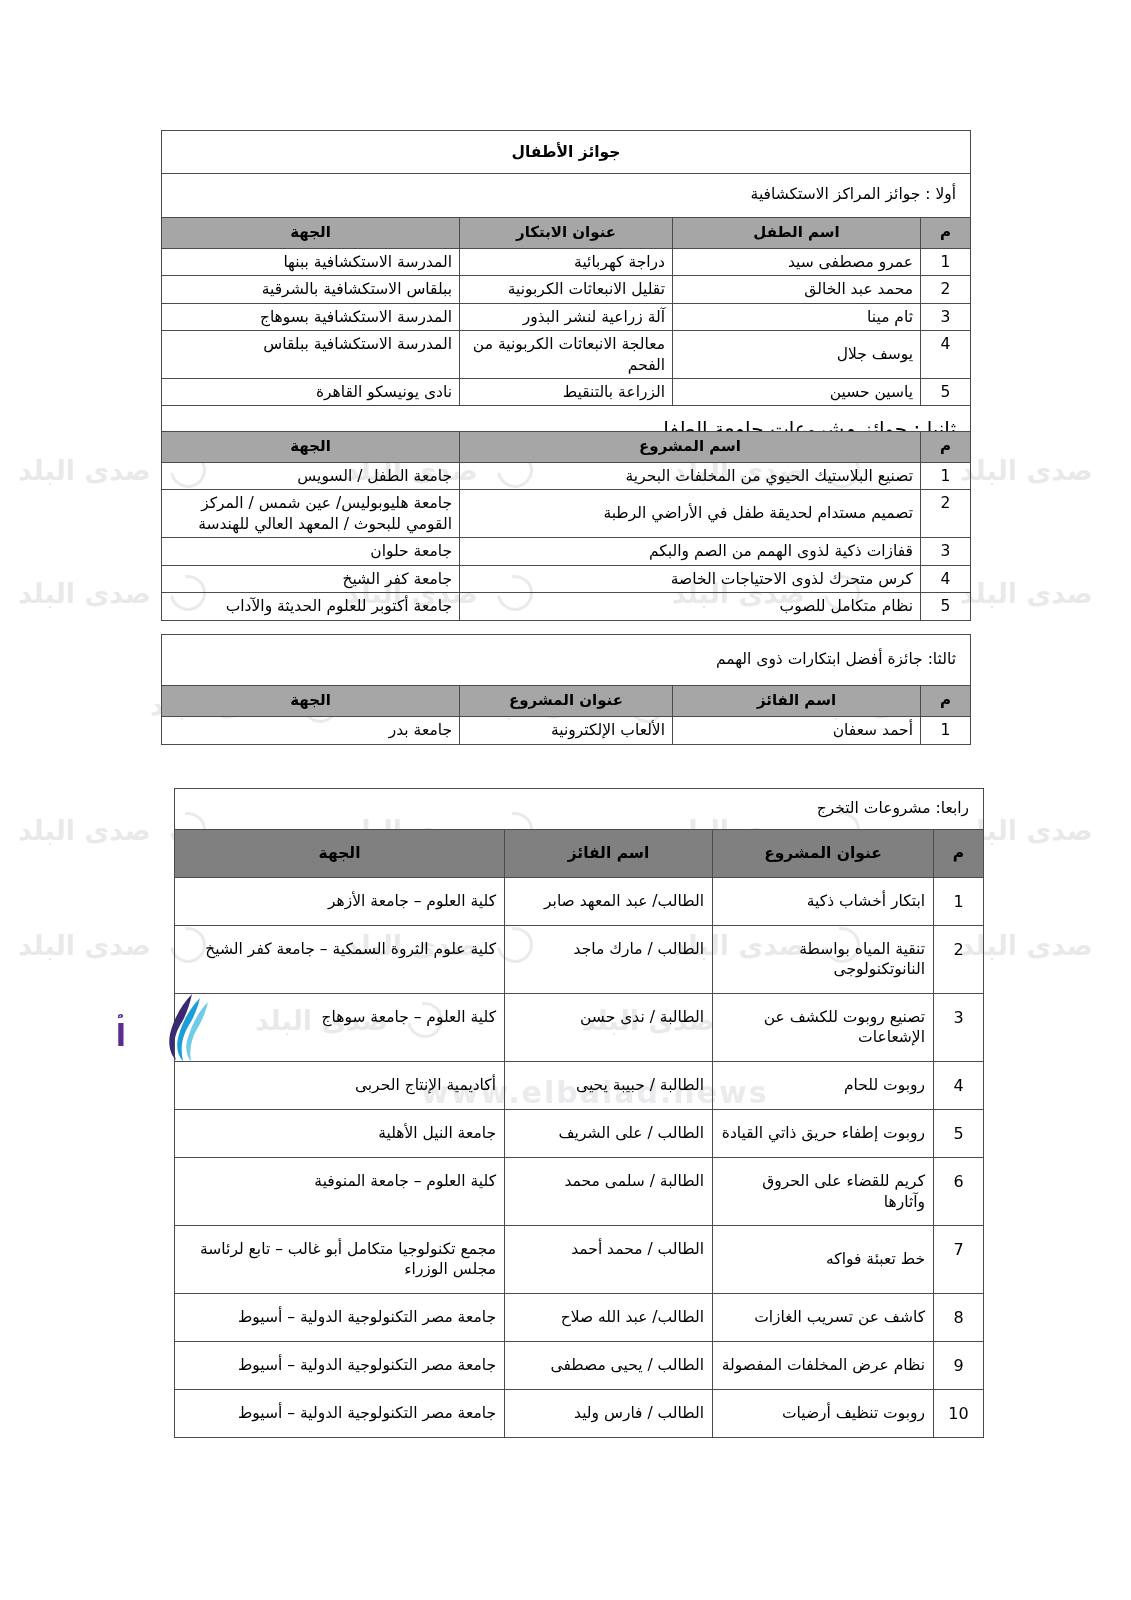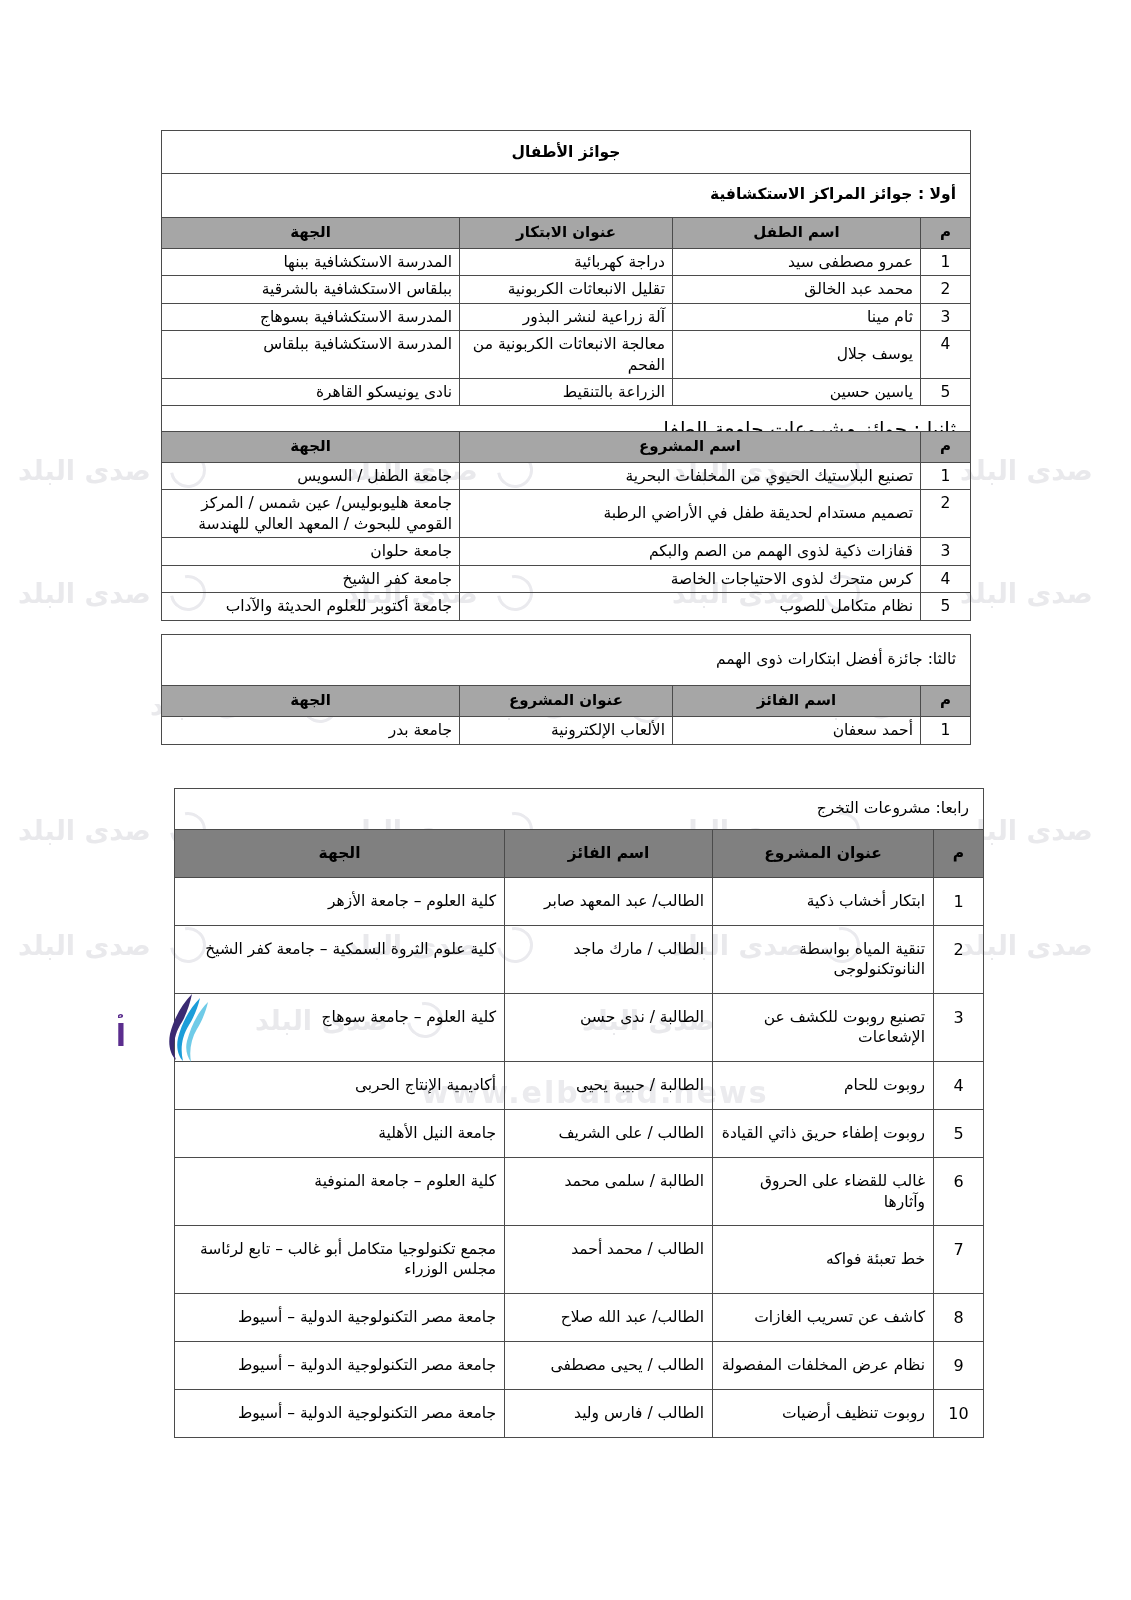--- a/index.html
+++ b/index.html
@@ -86,21 +86,21 @@
   }
 
   .title-cell {
     text-align: center;
     font-weight: 700;
     font-size: 15.5px;
     padding: 11px 6px !important;
   }
   .section-cell {
     text-align: right;
-    font-weight: 700;
+    font-weight: 400;
     font-size: 20px;
     padding: 10px 14px 12px 6px !important;
   }
   .section-cell.plain {
     font-weight: 400;
   }
   .hdr td {
     background: #a6a6a6;
     text-align: center;
     font-weight: 700;
@@ -351,21 +351,21 @@
         <td class="c-right">أكاديمية الإنتاج الحربى</td>
       </tr>
       <tr>
         <td class="c-num">5</td>
         <td class="c-mid">روبوت إطفاء حريق ذاتي القيادة</td>
         <td class="c-mid">الطالب / على الشريف</td>
         <td class="c-right">جامعة النيل الأهلية</td>
       </tr>
       <tr>
         <td class="c-num" style="vertical-align:top">6</td>
-        <td class="c-mid" style="vertical-align:top">غالب للقضاء على الحروق وآثارها</td>
+        <td class="c-mid" style="vertical-align:top">كريم للقضاء على الحروق وآثارها</td>
         <td class="c-mid" style="vertical-align:top">الطالبة / سلمى محمد</td>
         <td class="c-right" style="vertical-align:top">كلية العلوم – جامعة المنوفية</td>
       </tr>
       <tr>
         <td class="c-num" style="vertical-align:top">7</td>
         <td class="c-mid">خط تعبئة فواكه</td>
         <td class="c-mid" style="vertical-align:top">الطالب / محمد أحمد</td>
         <td class="c-right" style="vertical-align:top">مجمع تكنولوجيا متكامل أبو غالب – تابع لرئاسة مجلس الوزراء</td>
       </tr>
       <tr>

